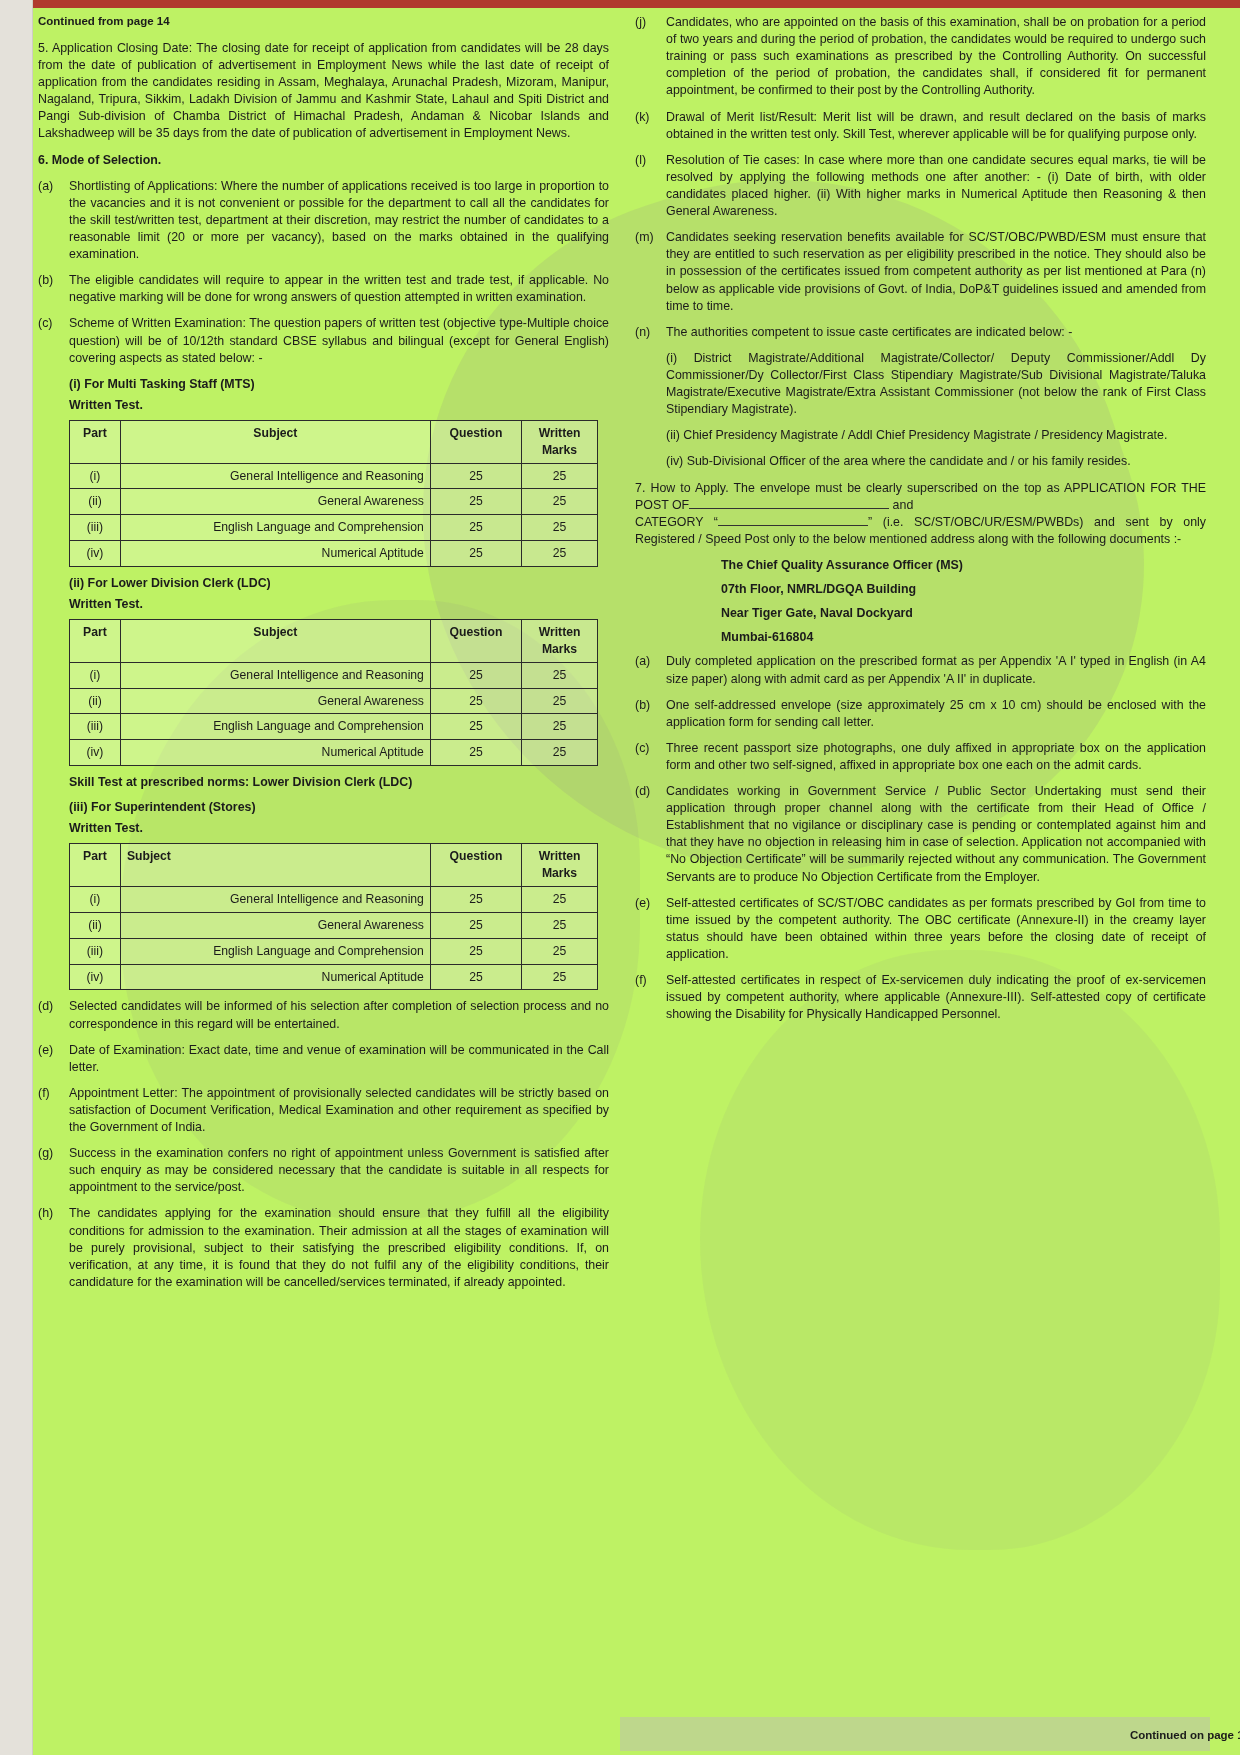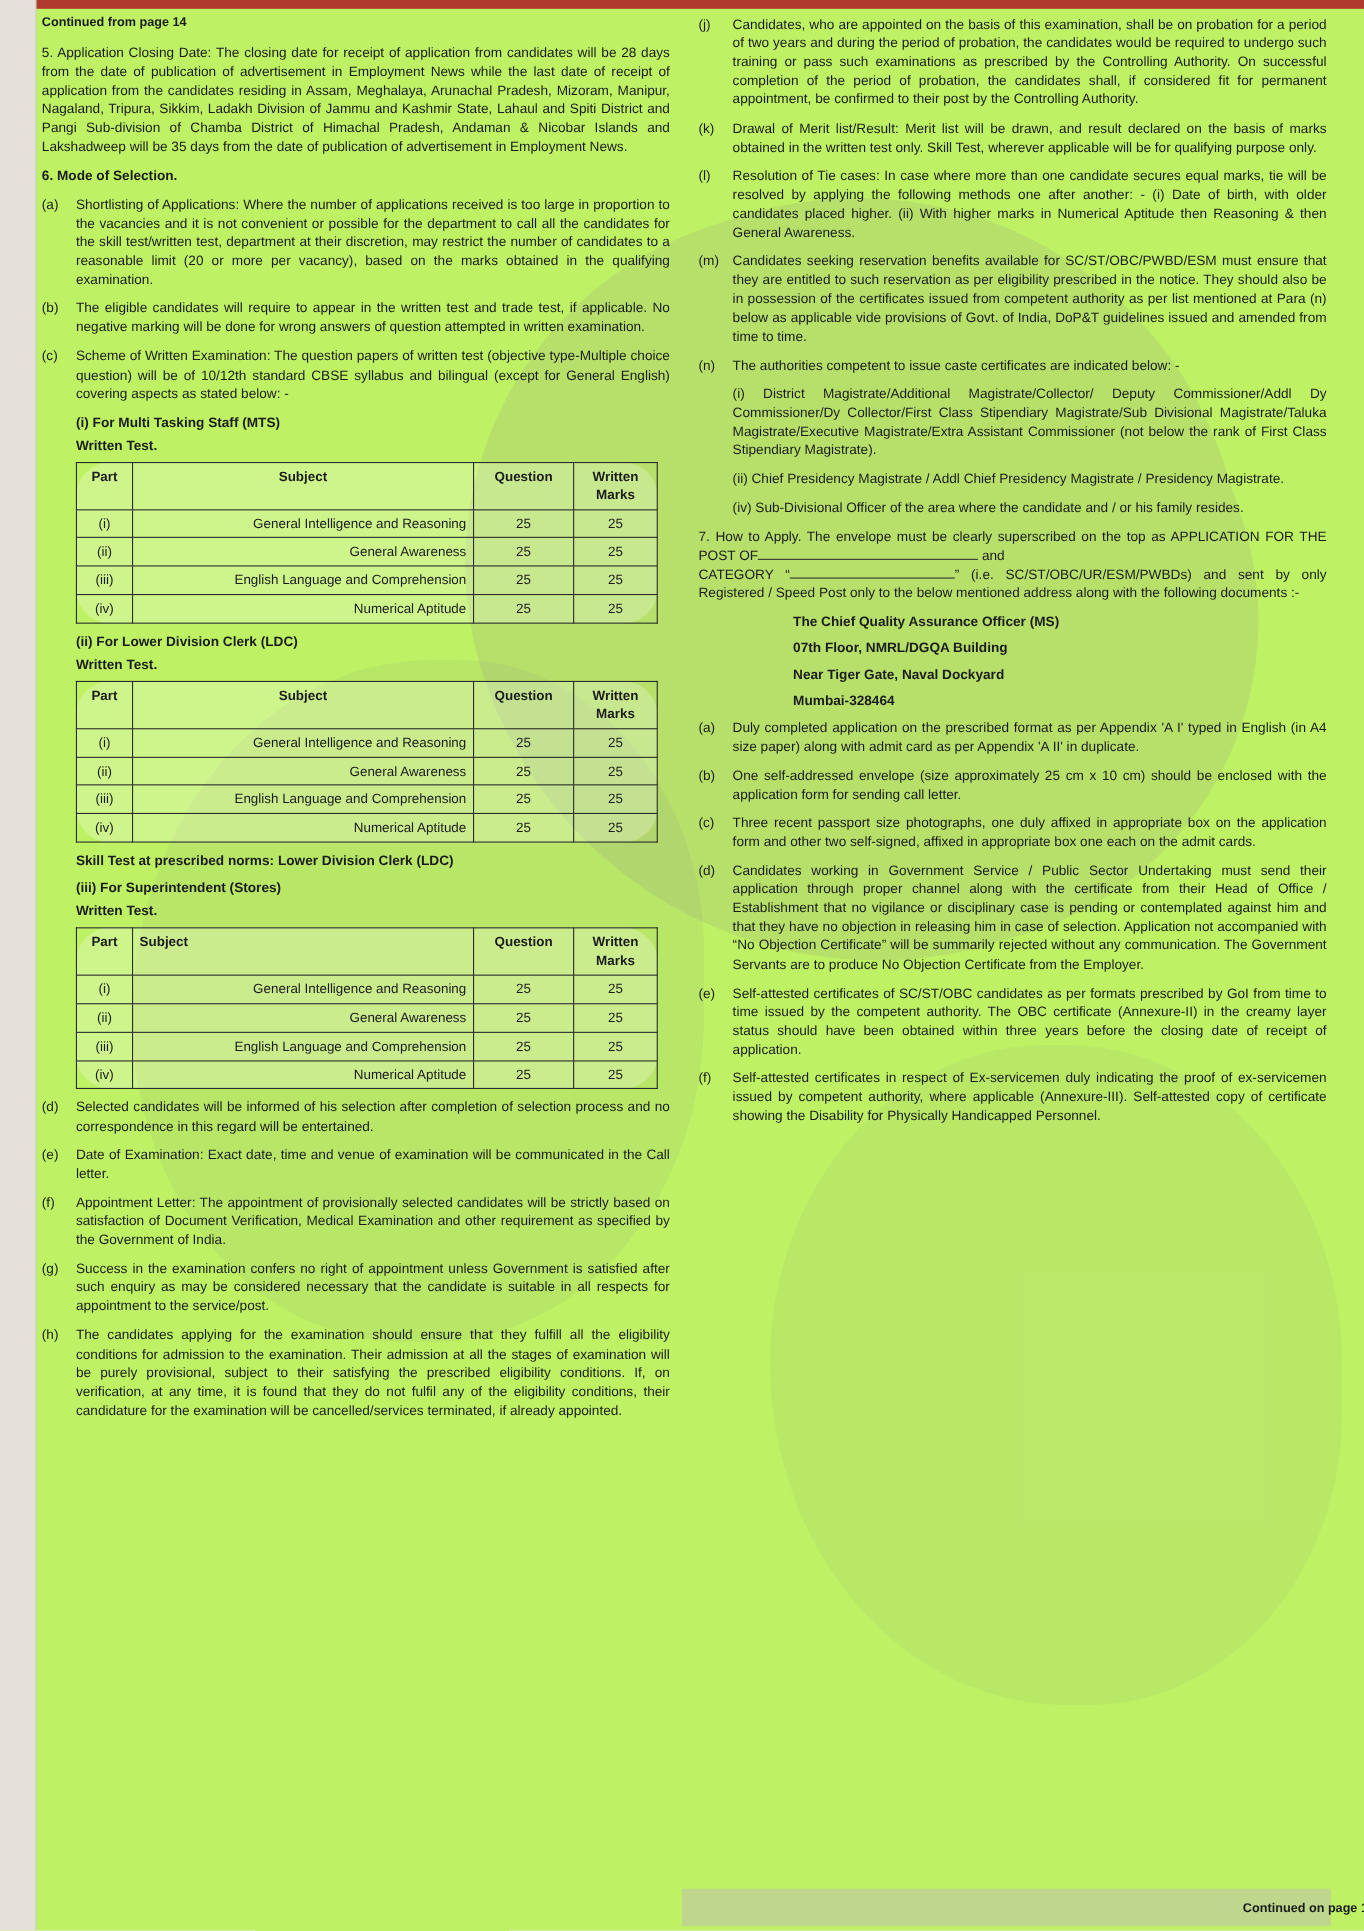--- a/index.html
+++ b/index.html
@@ -69,21 +69,20 @@
   .hang .mk { min-width: 24px; flex: 0 0 auto; }
   .hang .tx { flex: 1 1 auto; }
   .sub-head { font-weight: bold; margin: 4px 0 4px 31px; }
   .sub-head2 { font-weight: bold; margin: 2px 0 6px 31px; }
   table.exam {
     border-collapse: collapse;
     width: 529px;
     margin: 3px 0 8px 31px;
     font-size: 12.2px;
     background: rgba(255,255,255,0.25);
-    border-radius: 32px;
   }
   table.exam th, table.exam td {
     border: 1px solid #2b2b2b;
     padding: 4px 6px;
     text-align: right;
   }
   table.exam th { font-weight: bold; text-align: center; }
   table.exam th.subject { text-align: center; }
   table.exam td.c { text-align: center; }
   table.exam .hrow th { vertical-align: top; }
@@ -325,21 +324,21 @@
       <p style="margin-left:31px">(iv) Sub-Divisional Officer of the area where the candidate and / or his family resides.</p>
 
       <p>
         <span class="b">7. How to Apply.</span><span> The envelope must be clearly superscribed on the top as </span><span class="b">APPLICATION FOR THE POST OF</span><span class="blankline" style="width:200px"></span><span> and </span><br>
         <span class="b">CATEGORY “</span><span class="blankline" style="width:150px"></span><span>” (i.e. SC/ST/OBC/UR/ESM/PWBDs) and sent by only Registered / Speed Post only to the below mentioned address along with the following documents :-</span>
       </p>
 
       <div class="addr">The Chief Quality Assurance Officer (MS)</div>
       <div class="addr">07th Floor, NMRL/DGQA Building</div>
       <div class="addr">Near Tiger Gate, Naval Dockyard</div>
-      <div class="addr">Mumbai-328464</div>
+      <div class="addr">Mumbai-616804</div>
 
       <div class="hang">
         <span class="mk">(a)</span>
         <span class="tx">Duly completed application on the prescribed format as per Appendix 'A I' typed in English (in A4 size paper) along with admit card as per Appendix 'A II' in duplicate.</span>
       </div>
       <div class="hang">
         <span class="mk">(b)</span>
         <span class="tx">One self-addressed envelope (size approximately 25 cm x 10 cm) should be enclosed with the application form for sending call letter.</span>
       </div>
       <div class="hang">

